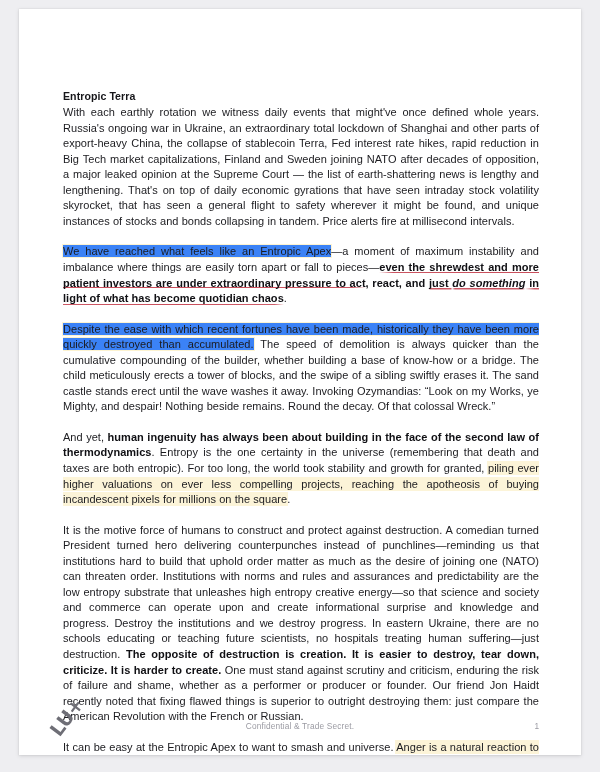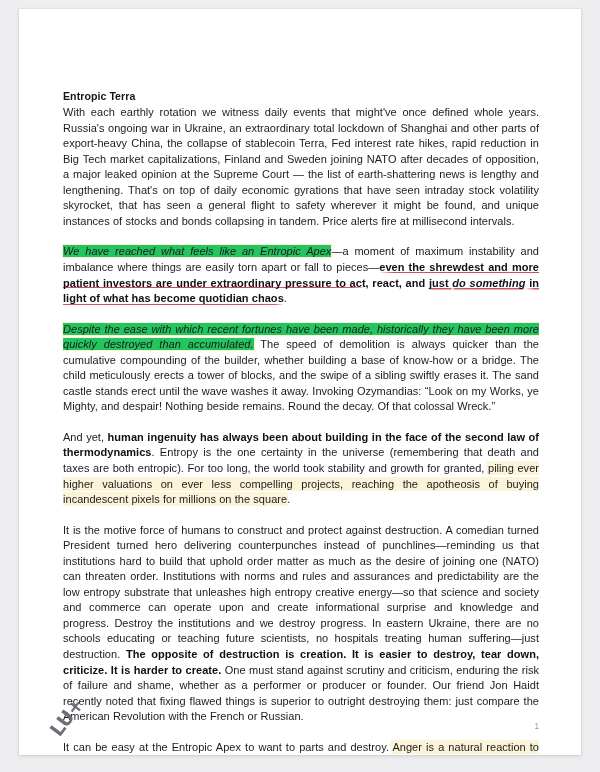--- a/index.html
+++ b/index.html
@@ -55,23 +55,22 @@
     word-spacing: 0.01em;
   }
   p.para.tight {
     margin-bottom: 14px;
   }
   b, strong { font-weight: bold; color: #101014; }
   i, em { }
 
   
   .hl {
-    background-color: #22c55e;
+    background-color: #3b82f6;
     box-shadow: 0 0 0 1px #fdf3d0;
-    font-style: italic;
   }
   .hl-soft {
     background-color: #fcf4d8;
     box-shadow: 0 0 0 1px #fcf4d8;
   }
   
   .ul {
     position: relative;
     display: inline;
     background-image: linear-gradient(to right,
@@ -155,25 +154,26 @@
       <p class="para"><span>With each earthly rotation we witness daily events that might've once defined whole years. Russia's ongoing war in Ukraine, an extraordinary total lockdown of Shanghai and other parts of export-heavy China, the collapse of stablecoin Terra, Fed interest rate hikes, rapid reduction in Big Tech market capitalizations, Finland and Sweden joining NATO after decades of opposition, a major leaked opinion at the Supreme Court — the list of earth-shattering news is lengthy and lengthening. That's on top of daily economic gyrations that have seen intraday stock volatility skyrocket, that has seen a general flight to safety wherever it might be found, and unique instances of stocks and bonds collapsing in tandem. Price alerts fire at millisecond intervals.</span></p>
 
       <p class="para"><span class="hl">We have reached what feels like an Entropic Apex</span><span>—a moment of maximum instability and imbalance where things are easily torn apart or fall to pieces—</span><b><span class="ul">even the shrewdest and more patient investors are under extraordinary pressure to act</span><span>, react, and </span><span class="ul ul2">just </span><i><span class="ul ul2">do something</span></i><span class="ul ul2"> in light of what has become quotidian chaos</span></b><span>.</span></p>
 
       <p class="para"><span class="hl">Despite the ease with which recent fortunes have been made, historically they have been more quickly destroyed than accumulated.</span><span> The speed of demolition is always quicker than the cumulative compounding of the builder, whether building a base of know-how or a bridge. The child meticulously erects a tower of blocks, and the swipe of a sibling swiftly erases it. The sand castle stands erect until the wave washes it away. Invoking Ozymandias: “Look on my Works, ye Mighty, and despair! Nothing beside remains. Round the decay. Of that colossal Wreck.”</span></p>
 
       <p class="para"><span>And yet, </span><b>human ingenuity has always been about building in the face of the second law of thermodynamics</b><span>. Entropy is the one certainty in the universe (remembering that death and taxes are both entropic). For too long, the world took stability and growth for granted, </span><span class="hl-soft">piling ever higher valuations on ever less compelling projects, reaching the apotheosis of buying incandescent pixels for millions on the square</span><span>.</span></p>
 
       <p class="para"><span>It is the motive force of humans to construct and protect against destruction. A comedian turned President turned hero delivering counterpunches instead of punchlines—reminding us that institutions hard to build that uphold order matter as much as the desire of joining one (NATO) can threaten order. Institutions with norms and rules and assurances and predictability are the low entropy substrate that unleashes high entropy creative energy—so that science and society and commerce can operate upon and create informational surprise and knowledge and progress. Destroy the institutions and we destroy progress. In eastern Ukraine, there are no schools educating or teaching future scientists, no hospitals treating human suffering—just destruction. </span><b>The opposite of destruction is creation. It is easier to destroy, tear down, criticize. It is harder to create.</b><span> One must stand against scrutiny and criticism, enduring the risk of failure and shame, whether as a performer or producer or founder. Our friend Jon Haidt recently noted that fixing flawed things is superior to outright destroying them: just compare the American Revolution with the French or Russian.</span></p>
 
-      <p class="para tight"><span>It can be easy at the Entropic Apex to want to parts and destroy. </span><span class="hl-soft">Anger is a natural reaction to the overwhelming chaos we experience</span></p>
+      <p class="para tight"><span>It can be easy at the Entropic Apex to want to smash and universe. </span><span class="hl-soft">Anger is a natural reaction to the overwhelming chaos we experience</span></p>
 
     </div>
 
     <div class="footer">
       <div class="logo">
         <span class="logo-inner">LU+</span>
       </div>
+      <div class="footer-note">Confidential &amp; Trade Secret.</div>
       <div class="footer-pageno">1</div>
     </div>
 
   </div>
 </div>
 
 </body></html>

